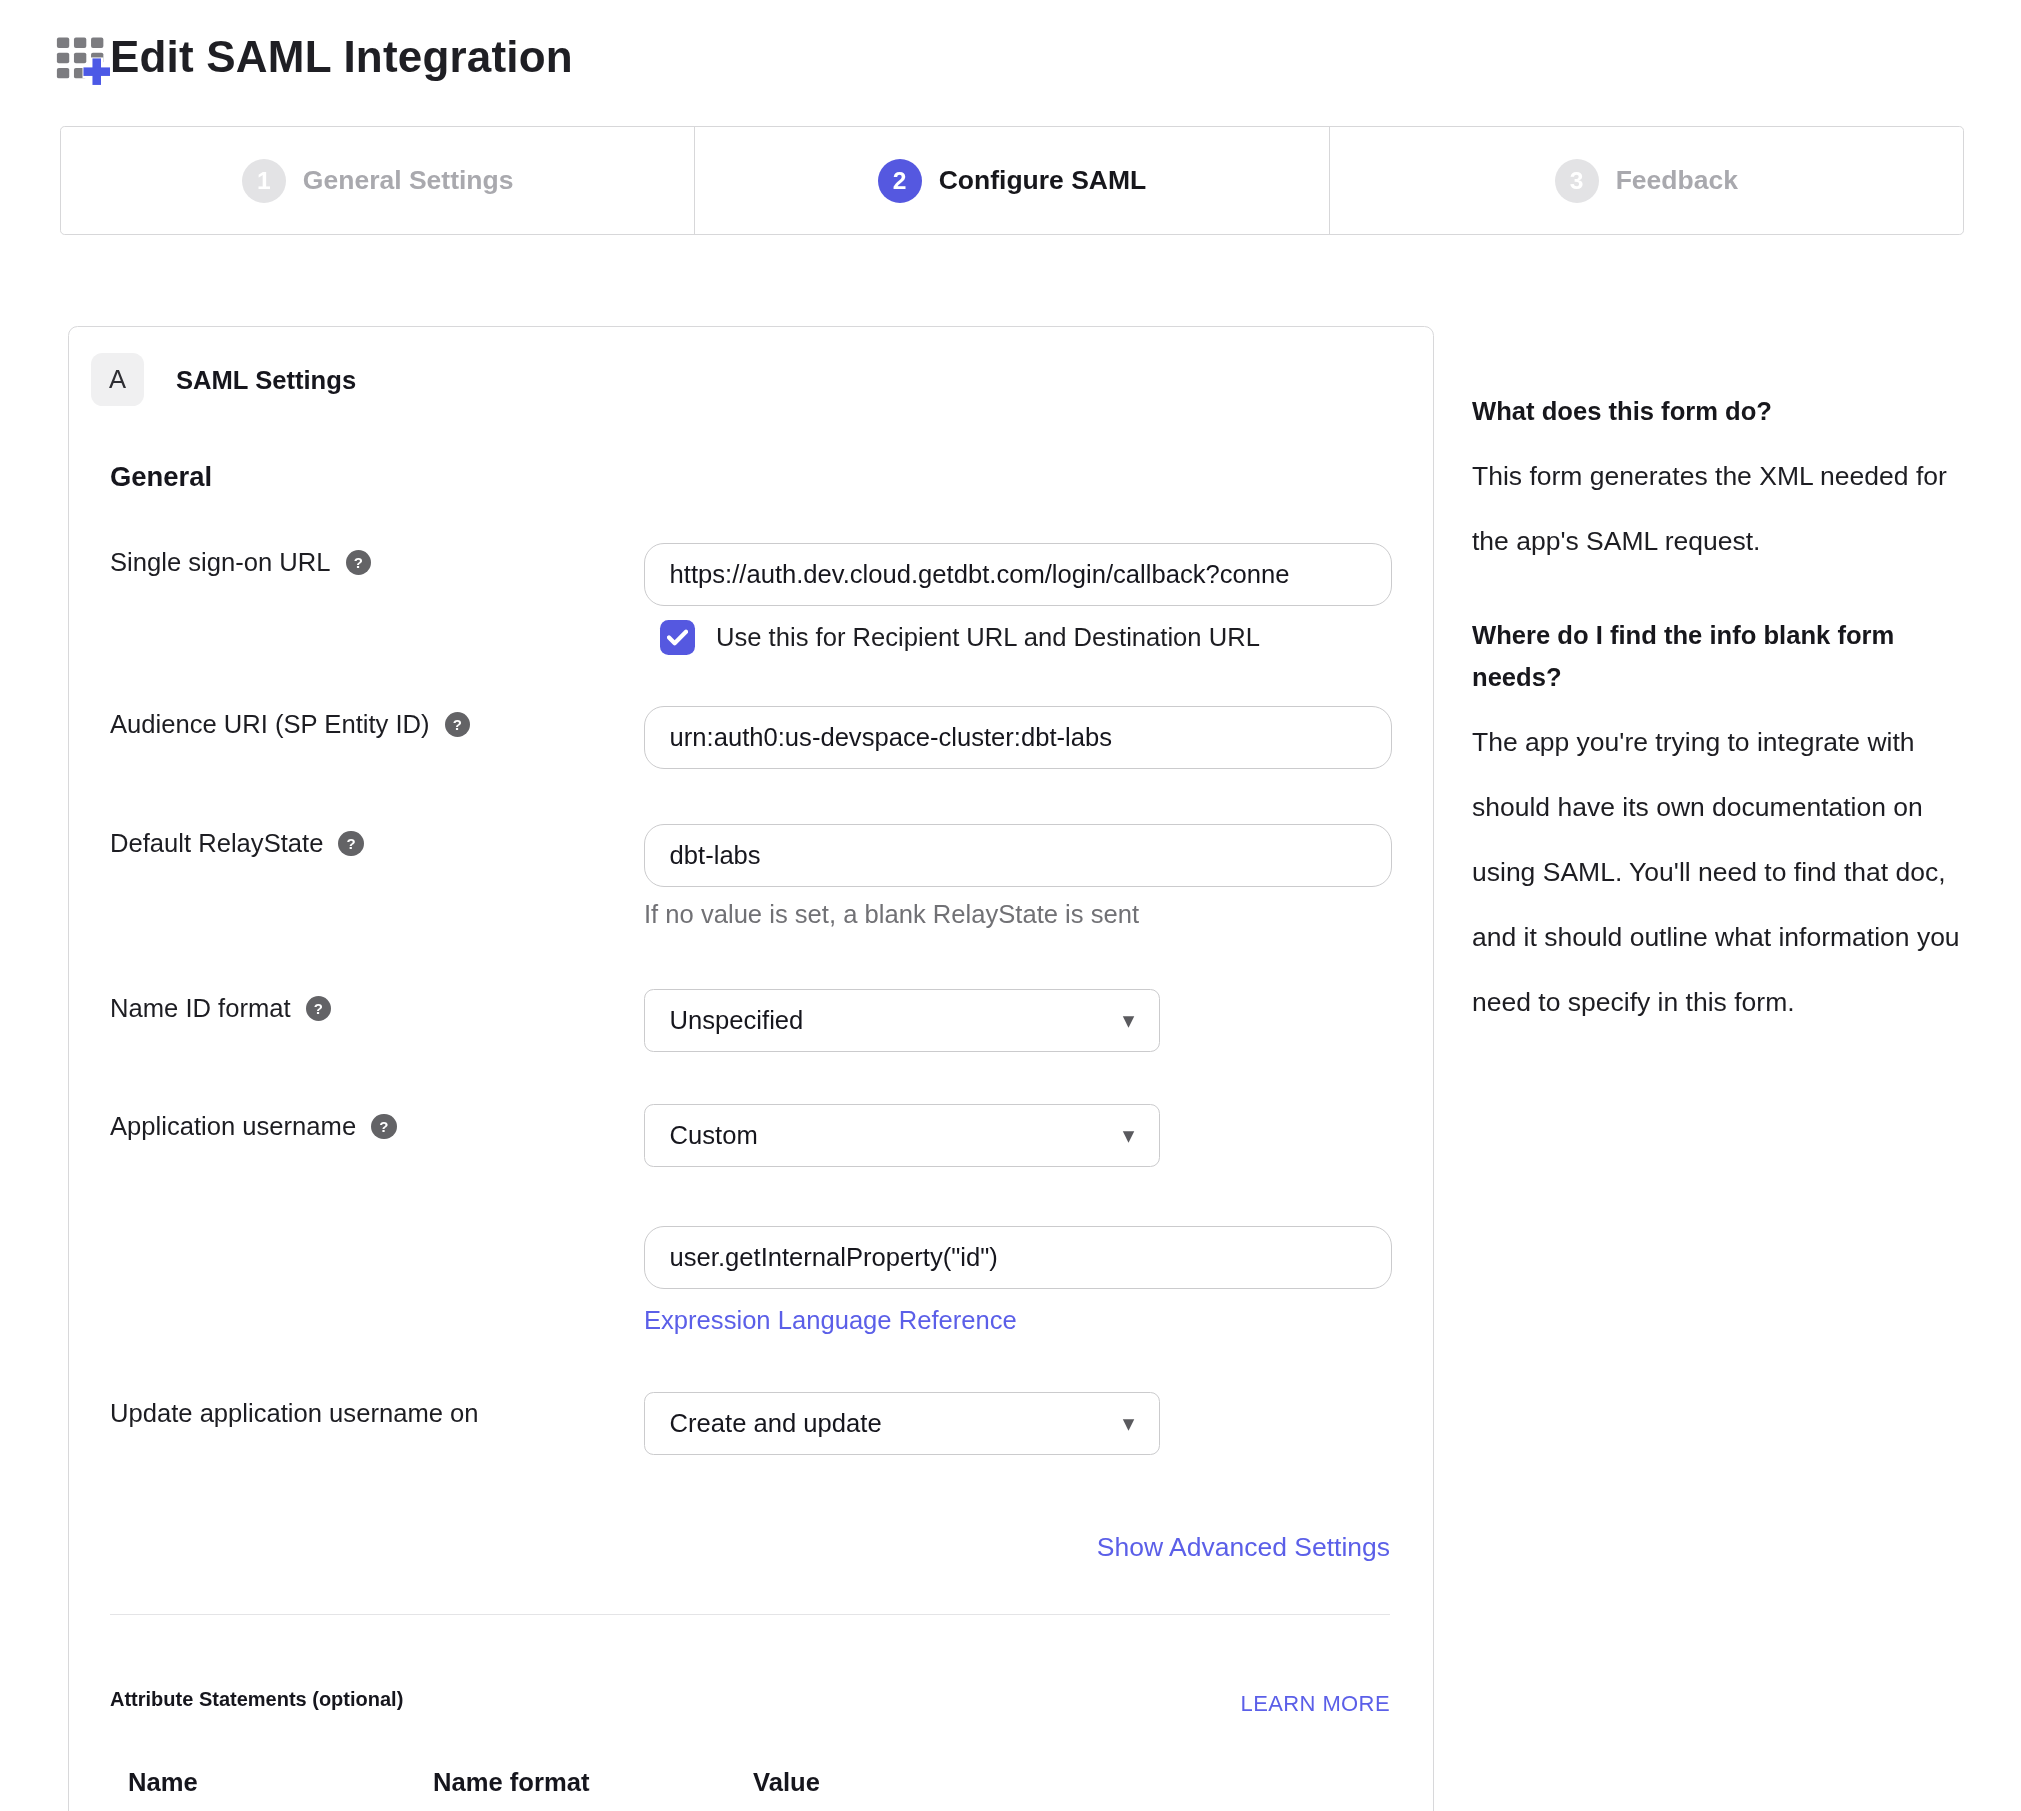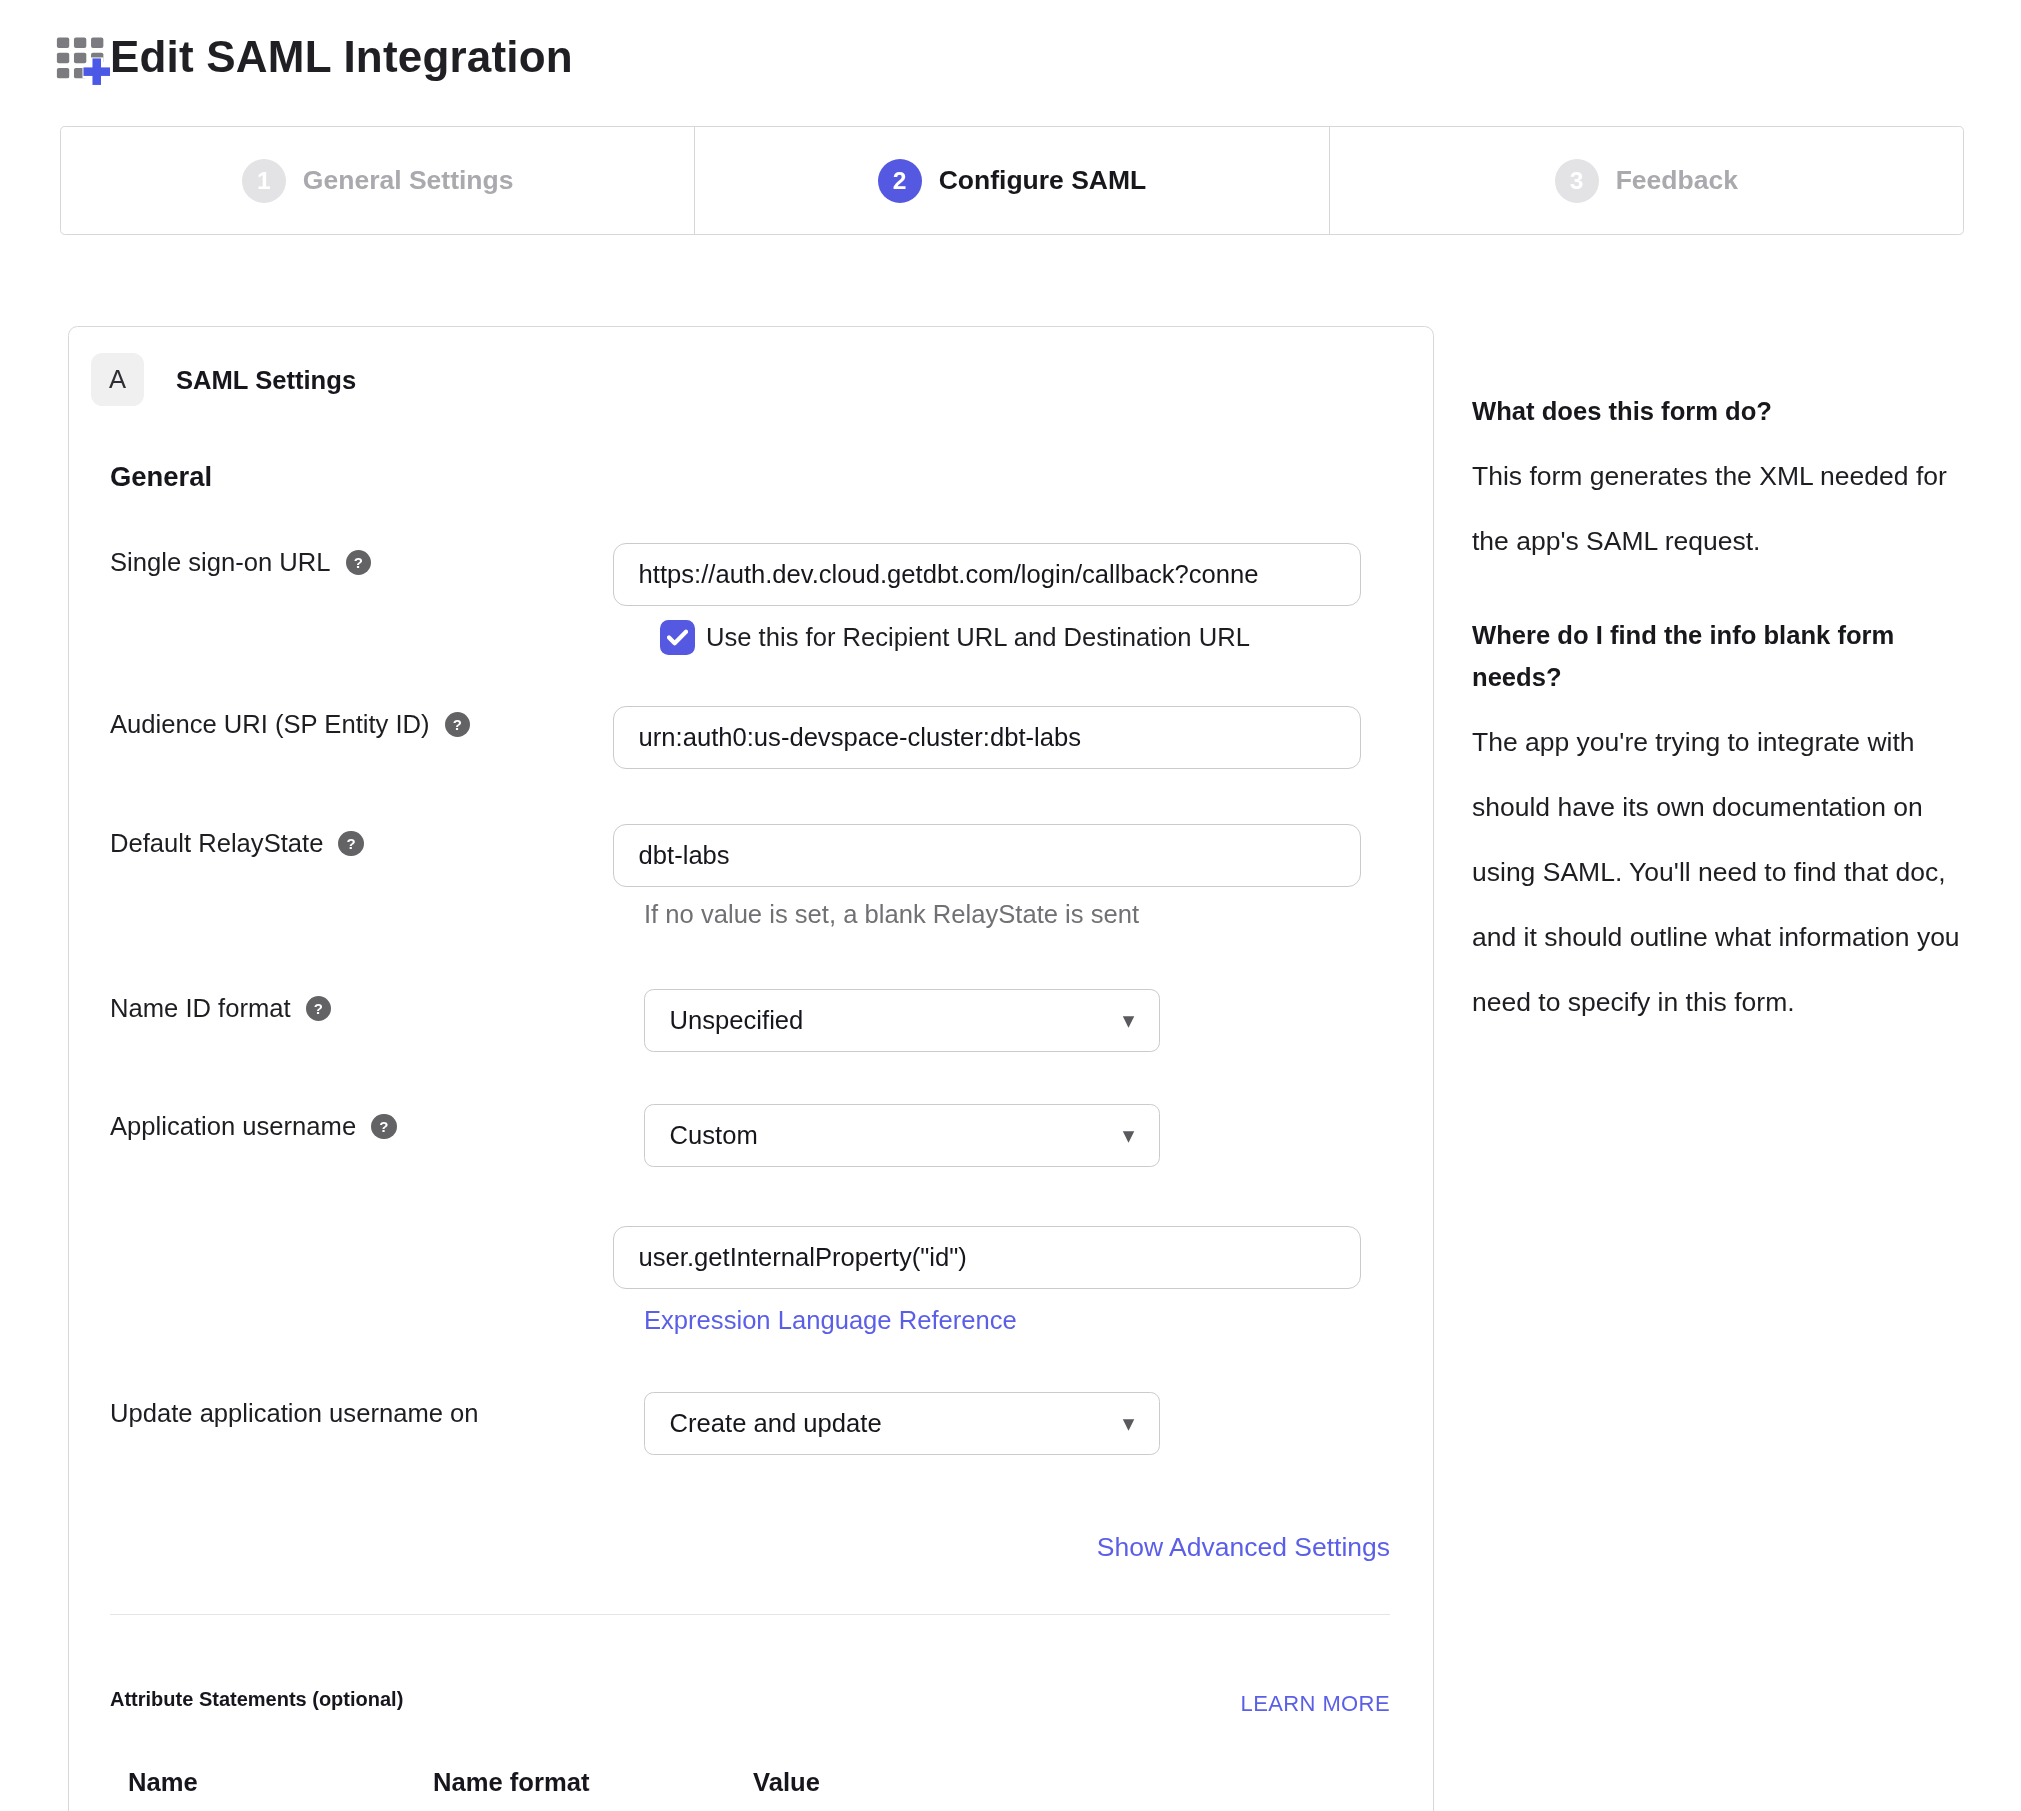--- a/index.html
+++ b/index.html
@@ -46,35 +46,35 @@
 
   .field-label { position: absolute; left: 41px; font-size: 25.6px; color: #1d1d22; display: flex; align-items: center; gap: 15px; }
   .help-icon {
     width: 25.6px; height: 25.6px; border-radius: 50%; background: #636366; flex: 0 0 auto;
     color: #fff; font-size: 15px; font-weight: 700;
     display: inline-flex; align-items: center; justify-content: center; cursor: pointer;
   }
   .help-icon::after { content: "?"; }
 
   .text-input {
-    position: absolute; left: 544px; width: 748px; height: 63px;
-    border: 0.9px solid #cbcbcd; border-radius: 13px; background: #fff;
+    position: absolute; left: 575px; width: 748px; height: 63px;
+    border: 0.9px solid #cbcbcd; border-radius: 20px; background: #fff;
     font-family: "Liberation Sans", sans-serif; font-size: 25.6px; color: #16161d;
     padding: 0 24.6px; outline: none;
   }
   .select-box {
     position: absolute; left: 575px; width: 516px; height: 63px;
     border: 0.9px solid #cbcbcd; border-radius: 9.5px; background: #fff;
     font-size: 25.6px; color: #16161d; cursor: pointer;
     display: flex; align-items: center; padding: 0 24.6px;
   }
   .select-caret { margin-left: auto; color: #5a5a5e; font-size: 23px; }
   .select-caret::after { content: "▾"; }
 
-  .checkbox-row { position: absolute; left: 575px; display: flex; align-items: center; gap: 11px; padding-left: 16px; }
+  .checkbox-row { position: absolute; left: 575px; display: flex; align-items: center; gap: 21px; padding-left: 16px; }
   .checkbox {
     width: 35px; height: 35px; border-radius: 8.5px; background: #5558e0; cursor: pointer;
     display: flex; align-items: center; justify-content: center;
   }
   .checkbox svg { width: 21px; height: 17px; }
   .checkbox-label { font-size: 25.6px; color: #1d1d22; }
 
   .helper-text { position: absolute; left: 575px; font-size: 25.6px; color: #717175; }
   .inline-link { font-size: 25.6px; color: #5b5fe8; cursor: pointer; text-decoration: none; }
   .expression-link { position: absolute; left: 575px; }

